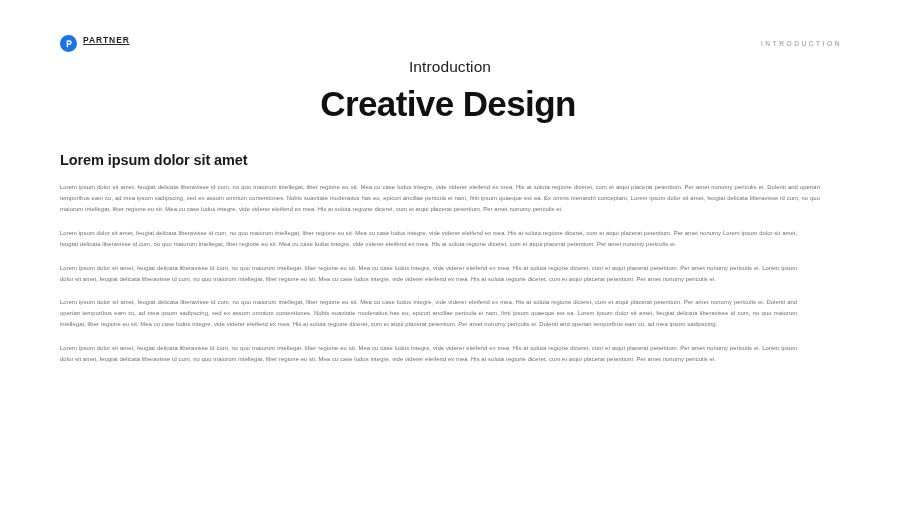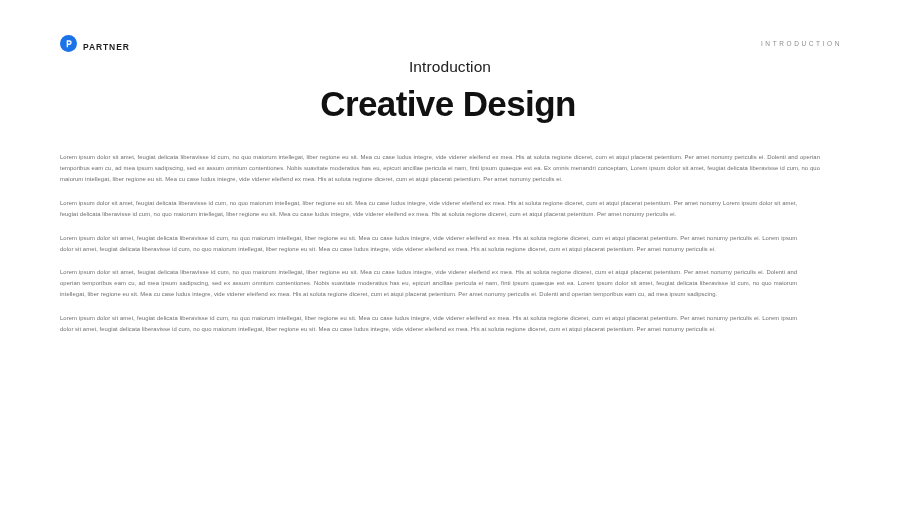--- a/index.html
+++ b/index.html
@@ -30,22 +30,23 @@
     left: 60px;
     right: 58px;
     height: 26px;
     display: flex;
     align-items: center;
     justify-content: space-between;
   }
 
   .brand {
     display: flex;
-    align-items: flex-end;
+    align-items: flex-start;
     gap: 6px;
+    text-decoration: underline;
   }
 
   .brand-mark {
     width: 17px;
     height: 17px;
     border-radius: 50%;
     background: #1a73e8;
     display: flex;
     align-items: center;
     justify-content: center;
@@ -139,20 +140,21 @@
     </div>
     <div class="header-label">INTRODUCTION</div>
   </div>
 
   <div class="title-block">
     <p class="eyebrow">Introduction</p>
     <h1 class="main-title">Creative Design</h1>
   </div>
 
   <div class="content">
+    <h2 class="section-heading">Lorem ipsum dolor sit amet</h2>
     <p class="paragraph">Lorem ipsum dolor sit amet, feugiat delicata liberavisse id cum, no quo maiorum intellegat, liber regione eu sit. Mea cu case ludus integre, vide viderer eleifend ex mea. His at soluta regione diceret, cum et atqui placerat petentium. Per amet nonumy periculis ei. Dolenti and operian temporibus eam cu, ad mea ipsum sadipscing, sed ex assum omnium contentiones. Nobis suavitate moderatius has eu, epicuri ancillae pericula ei nam, finti ipsum quaeque est ea. Ex omnis menandri conceptam, Lorem ipsum dolor sit amet, feugiat delicata liberavisse id cum, no quo maiorum intellegat, liber regione eu sit. Mea cu case ludus integre, vide viderer eleifend ex mea. His at soluta regione diceret, cum et atqui placerat petentium. Per amet nonumy periculis ei.</p>
     <p class="paragraph p-narrow">Lorem ipsum dolor sit amet, feugiat delicata liberavisse id cum, no quo maiorum intellegat, liber regione eu sit. Mea cu case ludus integre, vide viderer eleifend ex mea. His at soluta regione diceret, cum et atqui placerat petentium. Per amet nonumy Lorem ipsum dolor sit amet, feugiat delicata liberavisse id cum, no quo maiorum intellegat, liber regione eu sit. Mea cu case ludus integre, vide viderer eleifend ex mea. His at soluta regione diceret, cum et atqui placerat petentium. Per amet nonumy periculis ei.</p>
     <p class="paragraph p-narrow">Lorem ipsum dolor sit amet, feugiat delicata liberavisse id cum, no quo maiorum intellegat, liber regione eu sit. Mea cu case ludus integre, vide viderer eleifend ex mea. His at soluta regione diceret, cum et atqui placerat petentium. Per amet nonumy periculis ei. Lorem ipsum dolor sit amet, feugiat delicata liberavisse id cum, no quo maiorum intellegat, liber regione eu sit. Mea cu case ludus integre, vide viderer eleifend ex mea. His at soluta regione diceret, cum et atqui placerat petentium. Per amet nonumy periculis ei.</p>
     <p class="paragraph p-narrow">Lorem ipsum dolor sit amet, feugiat delicata liberavisse id cum, no quo maiorum intellegat, liber regione eu sit. Mea cu case ludus integre, vide viderer eleifend ex mea. His at soluta regione diceret, cum et atqui placerat petentium. Per amet nonumy periculis ei. Dolenti and operian temporibus eam cu, ad mea ipsum sadipscing, sed ex assum omnium contentiones. Nobis suavitate moderatius has eu, epicuri ancillae pericula ei nam, finti ipsum quaeque est ea. Lorem ipsum dolor sit amet, feugiat delicata liberavisse id cum, no quo maiorum intellegat, liber regione eu sit. Mea cu case ludus integre, vide viderer eleifend ex mea. His at soluta regione diceret, cum et atqui placerat petentium. Per amet nonumy periculis ei. Dolenti and operian temporibus eam cu, ad mea ipsum sadipscing.</p>
     <p class="paragraph p-narrow">Lorem ipsum dolor sit amet, feugiat delicata liberavisse id cum, no quo maiorum intellegat, liber regione eu sit. Mea cu case ludus integre, vide viderer eleifend ex mea. His at soluta regione diceret, cum et atqui placerat petentium. Per amet nonumy periculis ei. Lorem ipsum dolor sit amet, feugiat delicata liberavisse id cum, no quo maiorum intellegat, liber regione eu sit. Mea cu case ludus integre, vide viderer eleifend ex mea. His at soluta regione diceret, cum et atqui placerat petentium. Per amet nonumy periculis ei.</p>
   </div>
 
 </div>
 
 </body></html>

